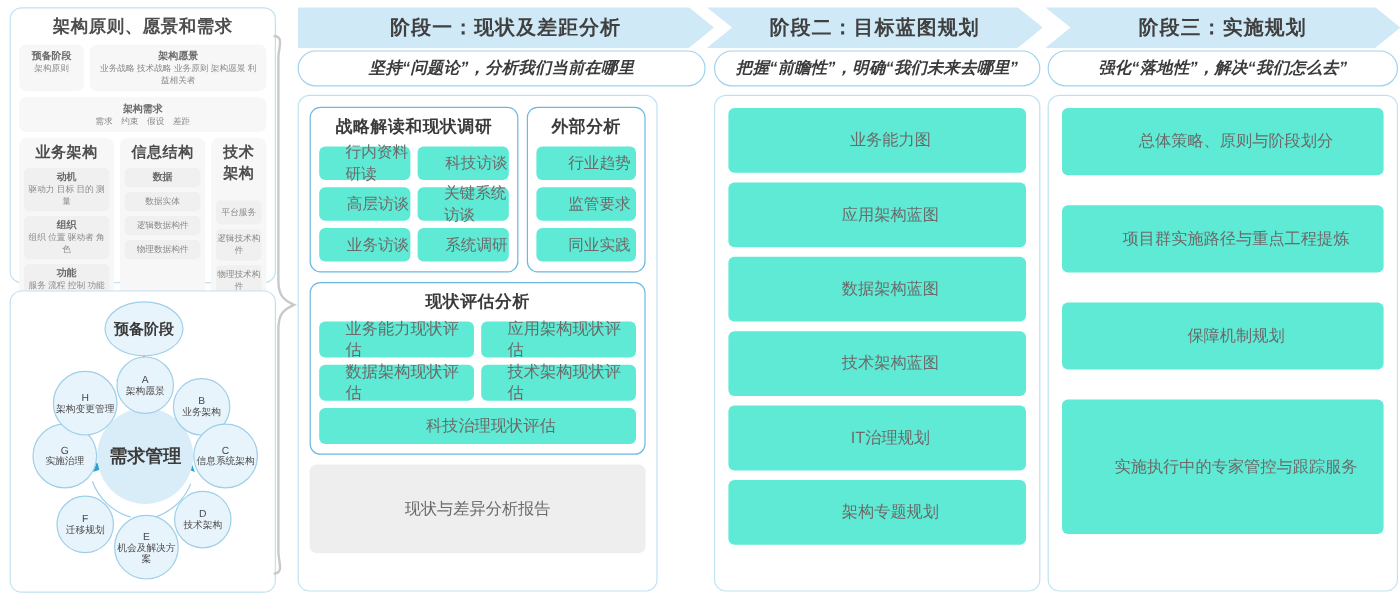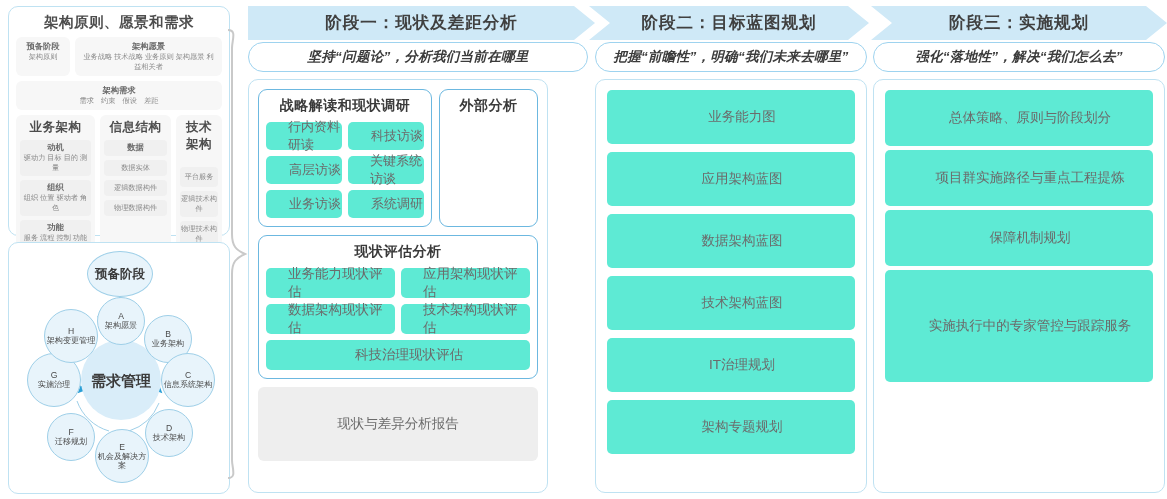--- a/index.html
+++ b/index.html
@@ -334,20 +334,25 @@
               <div class="chip sm">行内资料研读</div>
               <div class="chip sm">科技访谈</div>
               <div class="chip sm">高层访谈</div>
               <div class="chip sm">关键系统访谈</div>
               <div class="chip sm">业务访谈</div>
               <div class="chip sm">系统调研</div>
             </div>
           </div>
           <div class="p1-right subcard">
             <div class="subcard-title">外部分析</div>
+            <div class="stack">
+              <div class="chip sm">行业趋势</div>
+              <div class="chip sm">监管要求</div>
+              <div class="chip sm">同业实践</div>
+            </div>
           </div>
         </div>
 
         <div class="subcard" style="margin-top:8px;">
           <div class="subcard-title">现状评估分析</div>
           <div class="grid2">
             <div class="chip md">业务能力现状评估</div>
             <div class="chip md">应用架构现状评估</div>
             <div class="chip md">数据架构现状评估</div>
             <div class="chip md">技术架构现状评估</div>
@@ -363,21 +368,21 @@
           <div class="chip lg" style="height:54px;">业务能力图</div>
           <div class="chip lg" style="height:54px;">应用架构蓝图</div>
           <div class="chip lg" style="height:54px;">数据架构蓝图</div>
           <div class="chip lg" style="height:54px;">技术架构蓝图</div>
           <div class="chip lg" style="height:54px;">IT治理规划</div>
           <div class="chip lg" style="height:54px;">架构专题规划</div>
         </div>
       </div>
 
       <div class="col c3">
-        <div class="stack" style="gap:4px;">
+        <div class="stack" style="gap:25px;">
           <div class="chip lg" style="height:56px;">总体策略、原则与阶段划分</div>
           <div class="chip lg" style="height:56px;">项目群实施路径与重点工程提炼</div>
           <div class="chip lg" style="height:56px;">保障机制规划</div>
           <div class="chip lg" style="height:112px;">实施执行中的专家管控与跟踪服务</div>
         </div>
       </div>
 
     </div>
   </div>
 </div>

